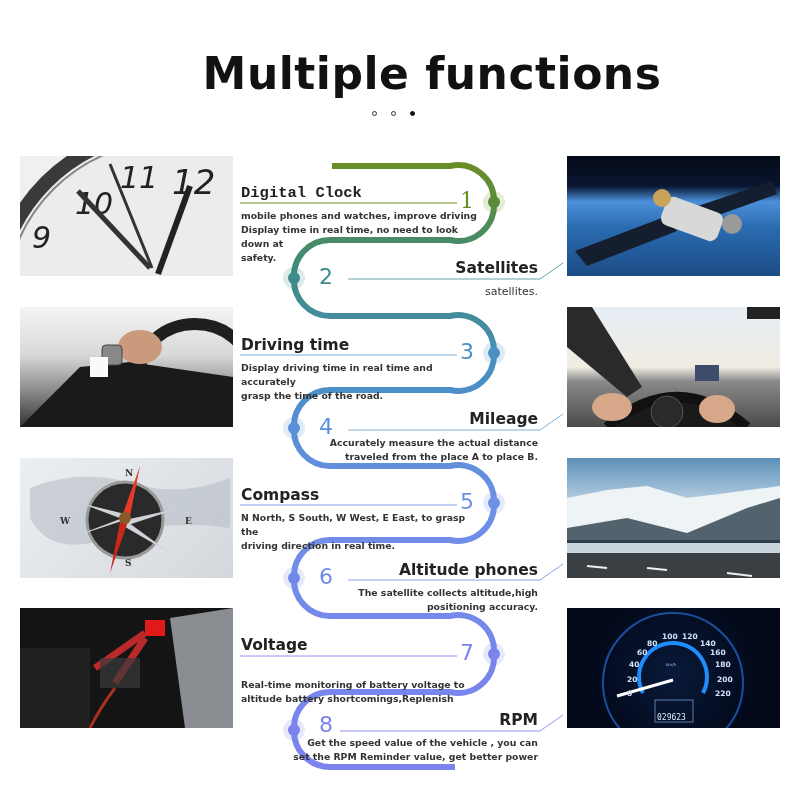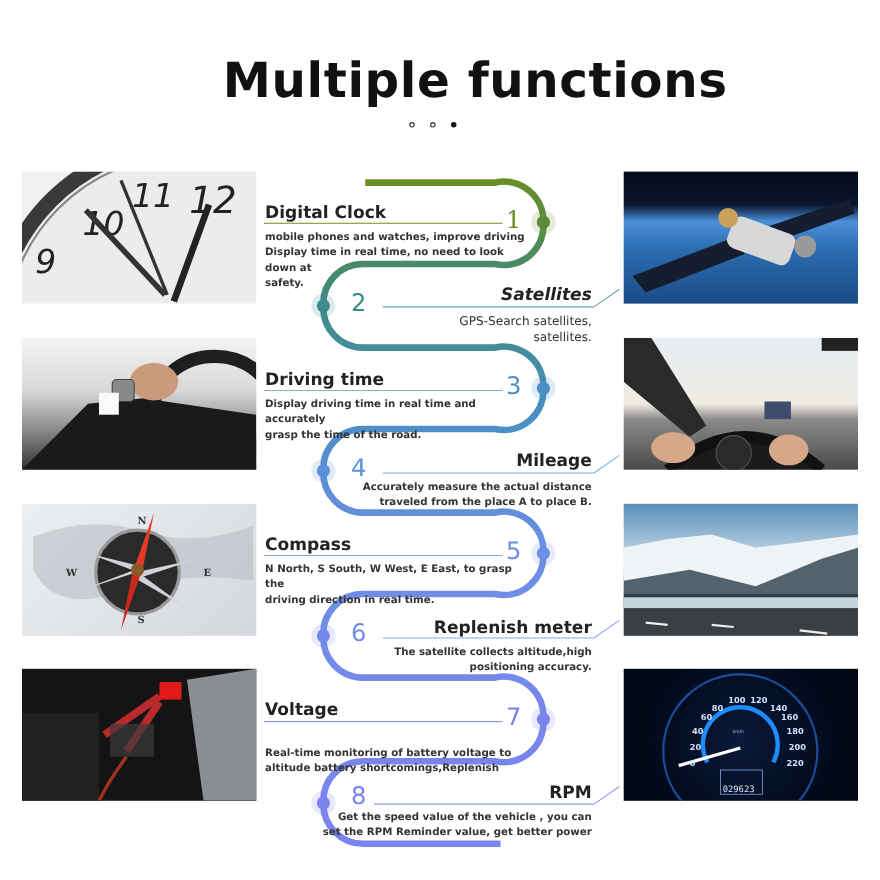--- a/index.html
+++ b/index.html
@@ -76,30 +76,29 @@
 
 <div class="num" style="left:460px;top:188px;color:#6b8e23;font-family:'DejaVu Serif',serif;">1</div>
 <div class="num" style="left:319px;top:264px;color:#3f8a8a;">2</div>
 <div class="num" style="left:460px;top:339px;color:#4a8fc6;">3</div>
 <div class="num" style="left:319px;top:414px;color:#5a90d8;">4</div>
 <div class="num" style="left:460px;top:489px;color:#6e8fe6;">5</div>
 <div class="num" style="left:319px;top:564px;color:#7289ea;">6</div>
 <div class="num" style="left:460px;top:640px;color:#7b83ee;">7</div>
 <div class="num" style="left:319px;top:712px;color:#7b83ee;">8</div>
 
-<div class="item-title" style="left:241px;top:184px;">Digital Clock</div>
+<div class="item-title" style="left:241px;top:184px;font-family:Liberation Mono, monospace;">Digital Clock</div>
 <div class="item-desc" style="left:241px;top:209px;width:240px;">
   <div>mobile phones and watches, improve driving</div>
   <div>Display time in real time, no need to look down at</div>
   <div>safety.</div>
 </div>
 
-<div class="item-title right-align" style="left:380px;top:259px;width:158px;font-style:italic;">Satellites</div>
+<div class="item-title right-align" style="left:380px;top:259px;width:158px;">Satellites</div>
 <div class="item-desc right-align" style="left:340px;top:284px;width:198px;font-size:11px;font-weight:normal;line-height:15px;">
-  <div>GPS-Search satellites,</div>
   <div>satellites.</div>
 </div>
 
 <div class="item-title" style="left:241px;top:336px;">Driving time</div>
 <div class="item-desc" style="left:241px;top:361px;width:240px;">
   <div>Display driving time in real time and accurately</div>
   <div>grasp the time of the road.</div>
 </div>
 
 <div class="item-title right-align" style="left:380px;top:410px;width:158px;">Mileage</div>
@@ -107,21 +106,21 @@
   <div>Accurately measure the actual distance</div>
   <div>traveled from the place A to place B.</div>
 </div>
 
 <div class="item-title" style="left:241px;top:486px;">Compass</div>
 <div class="item-desc" style="left:241px;top:511px;width:240px;">
   <div>N North, S South, W West, E East, to grasp the</div>
   <div>driving direction in real time.</div>
 </div>
 
-<div class="item-title right-align" style="left:360px;top:561px;width:178px;">Replenish meter</div>
+<div class="item-title right-align" style="left:360px;top:561px;width:178px;">Altitude phones</div>
 <div class="item-desc right-align" style="left:300px;top:586px;width:238px;">
   <div>The satellite collects altitude,high</div>
   <div>positioning accuracy.</div>
 </div>
 
 <div class="item-title" style="left:241px;top:636px;">Voltage</div>
 <div class="item-desc" style="left:241px;top:678px;width:240px;">
   <div>Real-time monitoring of battery voltage to</div>
   <div>altitude battery shortcomings,Replenish</div>
 </div>

